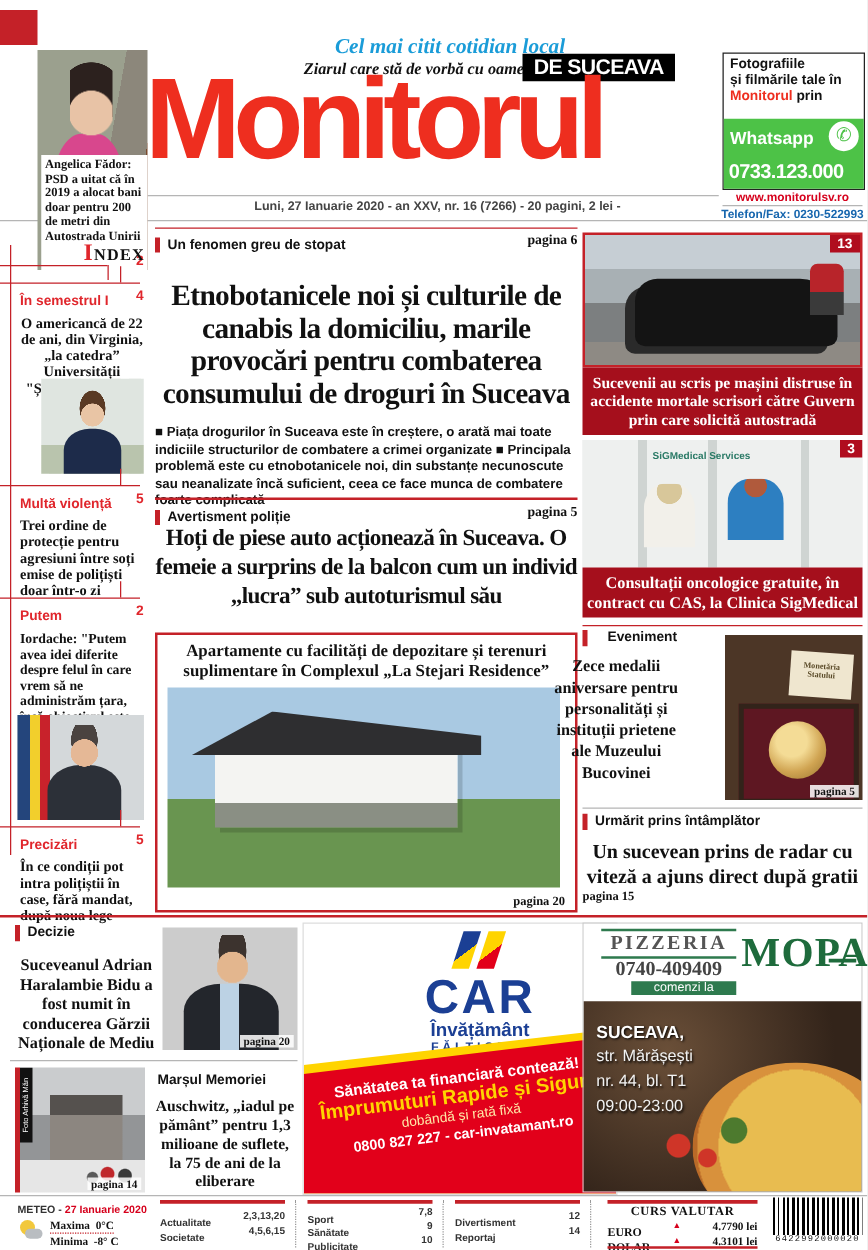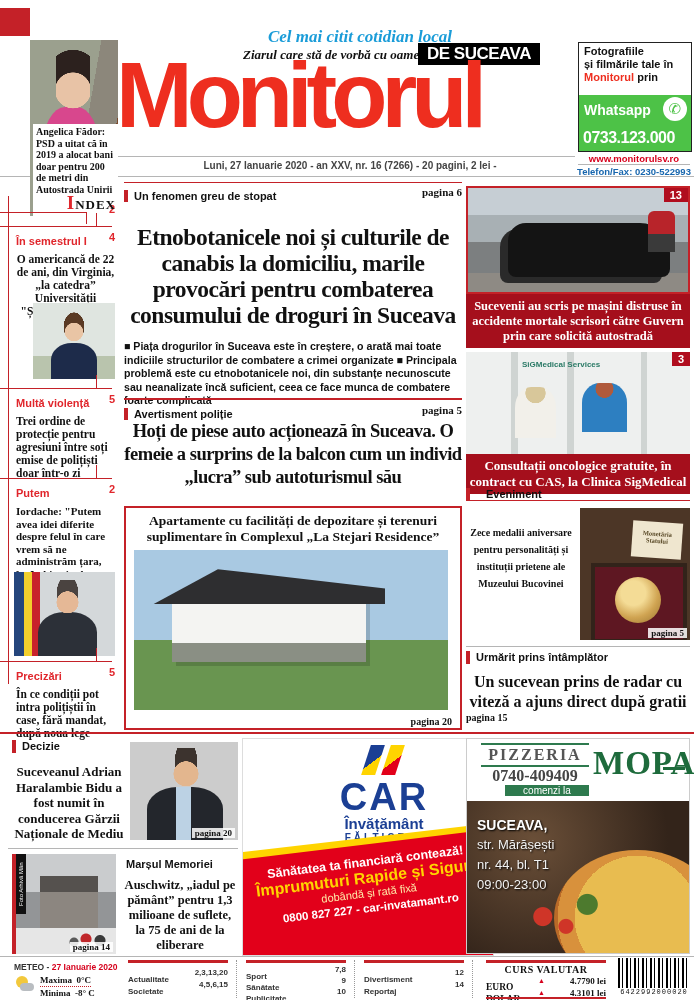--- a/index.html
+++ b/index.html
@@ -225,22 +225,22 @@
   </div>
   <div class="banner" style="left:466px;top:294px;width:224px;height:54px;font-size:12.5px;line-height:15px;padding:17px 4px;box-sizing:border-box;">Sucevenii au scris pe mașini distruse în accidente mortale scrisori către Guvern prin care solicită autostradă</div>
 
   <div class="photo" id="ph-clinic" style="left:466px;top:352px;width:224px;height:102px;">
     <span class="ptag">3</span>
     <span class="abs b" style="left:56px;top:8px;font-size:8px;color:#2a7a66;">SiGMedical Services</span>
   </div>
   <div class="banner" style="left:466px;top:454px;width:224px;height:40px;font-size:13px;line-height:16px;">Consultații oncologice gratuite, în contract cu CAS, la Clinica SigMedical</div>
 
   <div class="abs rule-thin" style="left:466px;top:500px;width:224px;"></div>
-  <div class="abs kicker" style="left:466px;top:488px;width:150px;padding-left:16px;">Eveniment</div>
-  <div class="abs serif b ctr" style="left:466px;top:524px;width:110px;font-size:10px;line-height:17px;">Zece medalii aniversare pentru personalități și instituții prietene ale Muzeului Bucovinei</div>
+  <div class="abs kicker" style="left:466px;top:504px;width:150px;padding-left:16px;">Eveniment</div>
+  <div class="abs serif b ctr" style="left:438px;top:524px;width:110px;font-size:13px;line-height:17px;">Zece medalii aniversare pentru personalități și instituții prietene ale Muzeului Bucovinei</div>
   <div class="photo" id="ph-medal" style="left:580px;top:508px;width:110px;height:132px;">
     <span class="abs serif b" style="right:8px;top:14px;width:46px;background:#efe6cf;color:#5a4a28;font-size:6.5px;text-align:center;padding:8px 2px 14px;transform:rotate(4deg);">Monetăria Statului</span>
     <span class="pagtag">pagina 5</span>
   </div>
 
   <div class="abs rule-gray" style="left:466px;top:646px;width:224px;"></div>
   <div class="abs kicker" style="left:466px;top:651px;width:200px;">Urmărit prins întâmplător</div>
   <div class="abs serif b ctr" style="left:466px;top:672px;width:224px;font-size:16px;line-height:20px;">Un sucevean prins de radar cu viteză a ajuns direct după gratii</div>
   <div class="abs pag" style="left:466px;top:712px;width:218px;font-size:10px;">pagina 15</div>
 

